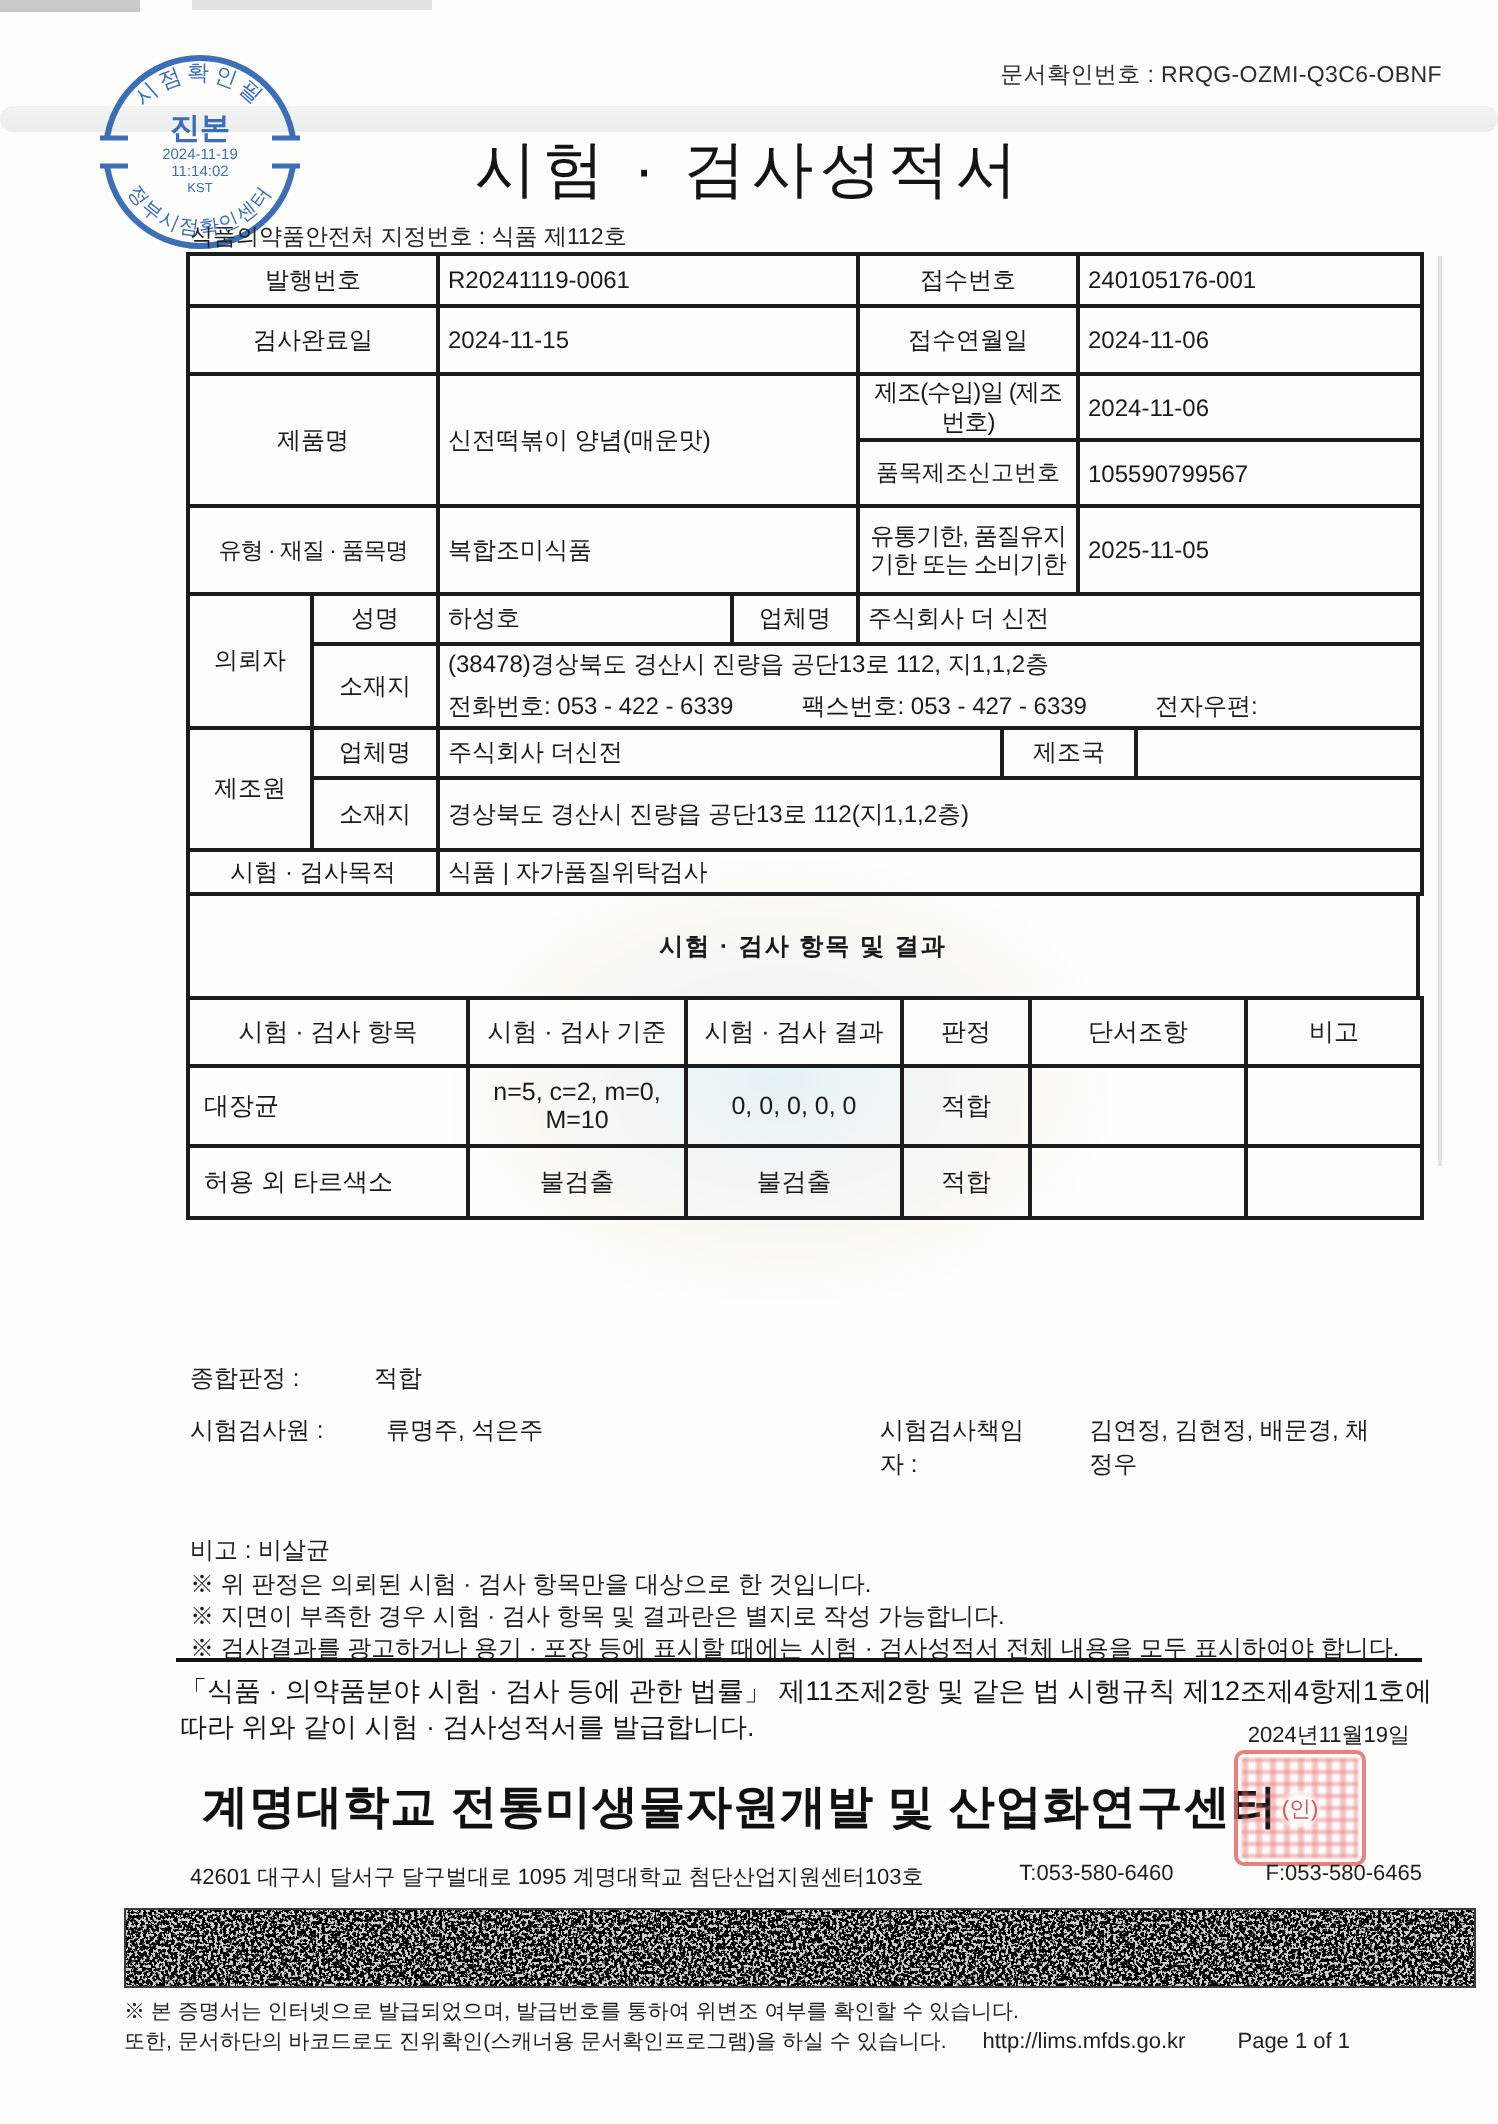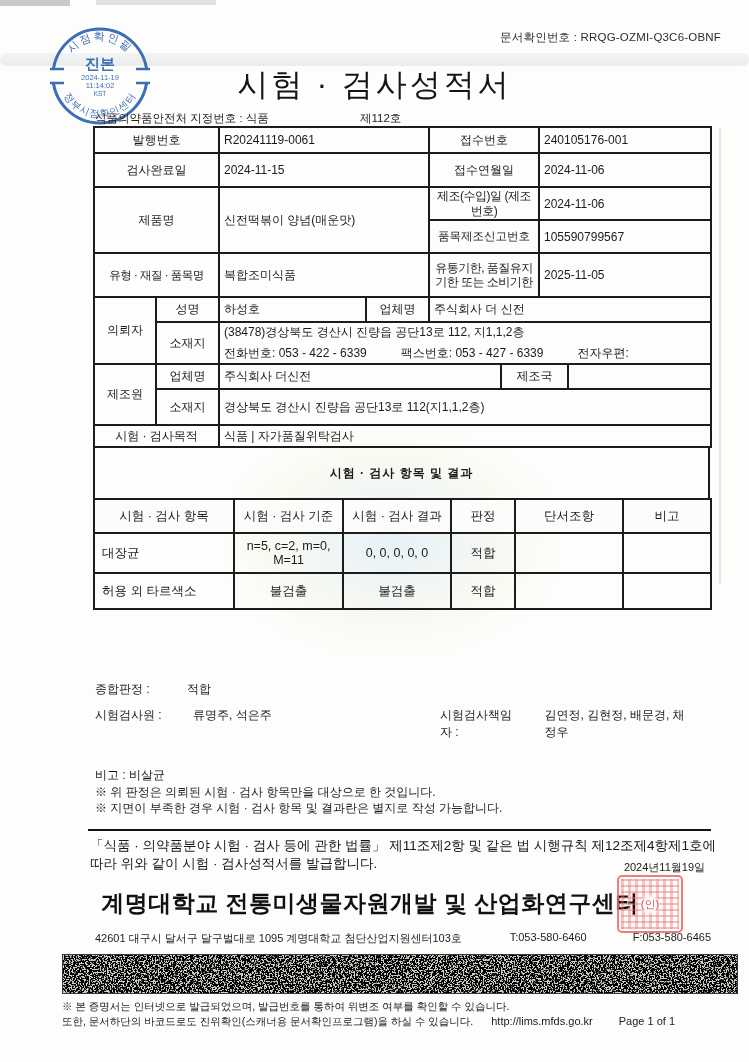--- a/index.html
+++ b/index.html
@@ -13,21 +13,21 @@
   .edgeline{position:absolute;left:719px;top:128px;width:2px;height:455px;background:#d9d9d4;opacity:.65;}
   .watermark{position:absolute;top:430px;left:225px;width:330px;height:220px;pointer-events:none;
              background:radial-gradient(ellipse at center,rgba(140,195,225,.20),rgba(225,220,160,.10) 55%,transparent 75%);}
   
   .headRight{position:absolute;top:30px;right:28px;text-align:right;}
   .docCheck{font-size:11.5px;color:#2c2c2c;letter-spacing:.2px;}
   .siteUrl{font-family:"Liberation Serif",serif;font-size:16px;color:#1b3db8;margin-top:2px;}
   .title{position:absolute;top:64px;left:0;width:749px;text-align:center;
          font-size:31px;letter-spacing:3px;color:#141414;}
   .designation{position:absolute;top:111px;left:95px;font-size:11.5px;color:#222;}
-  .designation .no{margin-left:88px;}
+  .designation .no{}
   
   .seal{position:absolute;top:26px;left:50px;width:100px;height:100px;opacity:.9;}
   
   .infoWrap{position:absolute;top:126px;left:93px;width:617px;}
   table.band{border-collapse:collapse;table-layout:fixed;width:617px;background:transparent;}
   table.band + table.band{margin-top:-2px;}
   table.band td{border:2px solid #1c1c1c;font-size:12px;color:#1a1a1a;padding:1px 4px;overflow:hidden;}
   td.lab{text-align:center;}
   td.val{text-align:left;padding-left:7px;}
   td.small-lab{text-align:center;font-size:10.5px;letter-spacing:-.5px;line-height:1.2;}
@@ -244,21 +244,21 @@
           <tr class="hdr" style="height:34px">
         <td>시험 · 검사 항목</td>
         <td>시험 · 검사 기준</td>
         <td>시험 · 검사 결과</td>
         <td>판정</td>
         <td>단서조항</td>
         <td>비고</td>
       </tr>
       <tr style="height:40px">
         <td class="c0">대장균</td>
-        <td>n=5, c=2, m=0, M=11</td>
+        <td>n=5, c=2, m=0, M=10</td>
         <td>0, 0, 0, 0, 0</td>
         <td>적합</td>
         <td></td>
         <td></td>
       </tr>
       <tr style="height:36px">
         <td class="c0">허용 외 타르색소</td>
         <td>불검출</td>
         <td>불검출</td>
         <td>적합</td>
@@ -281,20 +281,21 @@
         <span>시험검사책임자 :</span>
         <span class="mgrVal">김연정, 김현정, 배문경, 채정우</span>
       </span>
     </div>
     <div class="remark">비고 : 비살균</div>
   </div>
 
   <div class="notes">
     <div>※ 위 판정은 의뢰된 시험 · 검사 항목만을 대상으로 한 것입니다.</div>
     <div>※ 지면이 부족한 경우 시험 · 검사 항목 및 결과란은 별지로 작성 가능합니다.</div>
+    <div>※ 검사결과를 광고하거나 용기 · 포장 등에 표시할 때에는 시험 · 검사성적서 전체 내용을 모두 표시하여야 합니다.</div>
   </div>
 
   <div class="thickline"></div>
   <div class="law">「식품 · 의약품분야 시험 · 검사 등에 관한 법률」 제11조제2항 및 같은 법 시행규칙 제12조제4항제1호에 따라 위와 같이 시험 · 검사성적서를 발급합니다.</div>
   <div class="issueDate">2024년11월19일</div>
 
   <div class="org">계명대학교 전통미생물자원개발 및 산업화연구센터</div>
   <div class="redstamp">
     <div class="stampNoise"></div>
     <span class="stampEin">(인)</span>

